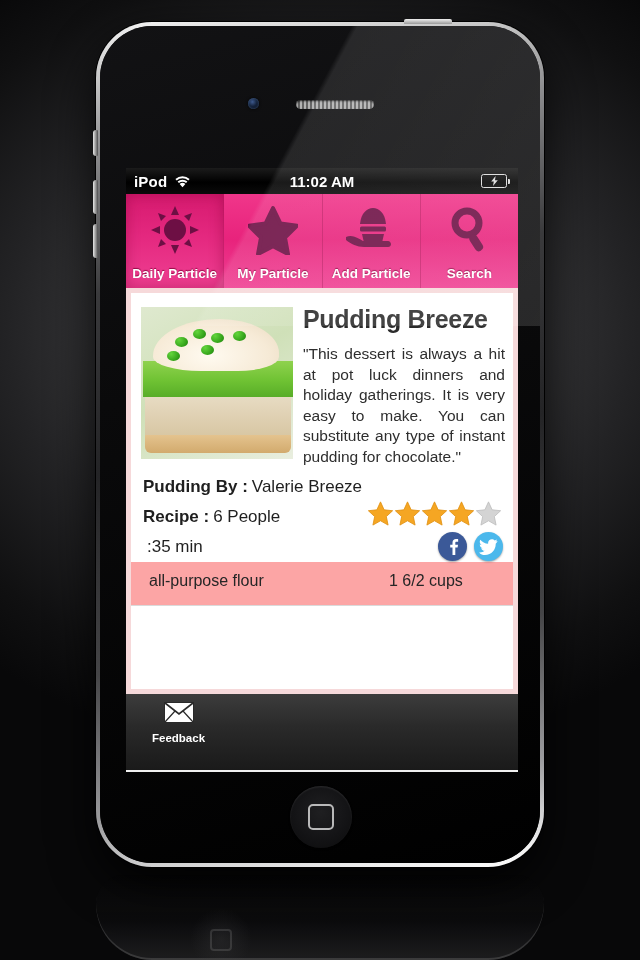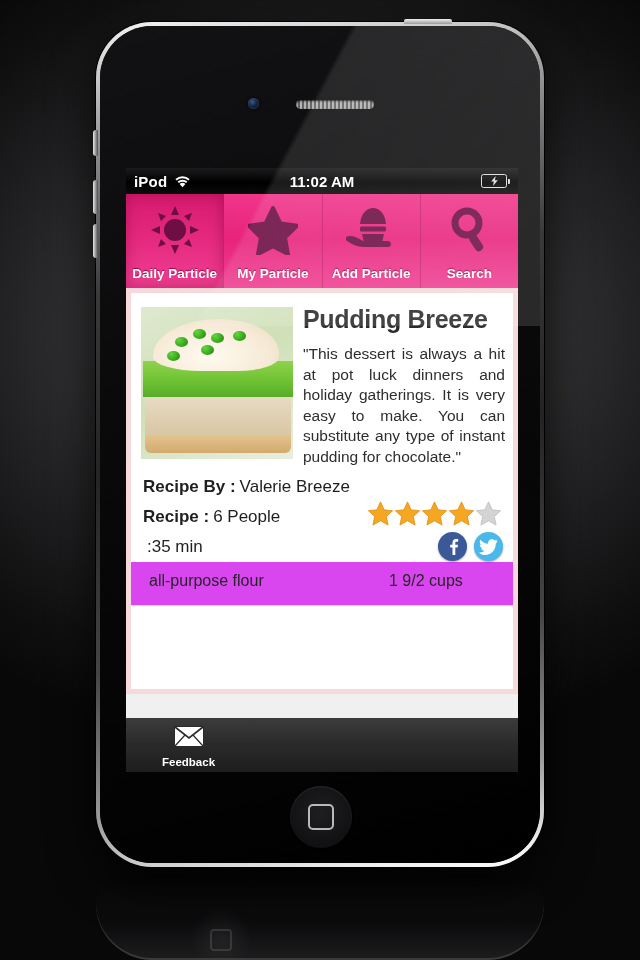--- a/index.html
+++ b/index.html
@@ -329,38 +329,37 @@
     justify-content: center;
     box-shadow: inset 0 1px 1px rgba(255,255,255,0.25);
   }
   #ing-toggle .bar {
     width: 11px; height: 3.5px;
     background: #fff;
     border-radius: 1px;
   }
   .ing-row {
     display: flex;
-    background: #d946ef;
+    background: #fca5a5;
     padding: 10px 14px 0 18px;
     font-size: 16px;
     color: #262626;
     border-bottom: 1px solid #dadada;
     min-height: 44px;
     box-sizing: border-box;
   }
   .ing-name { flex: 1; }
   .ing-amount { width: 110px; }
 
   
   #toolbar {
-    height: 62px;
+    height: 76px;
     background: linear-gradient(180deg, #3c3c3c 0%, #2a2a2a 42%, #1a1a1a 100%);
-    padding: 8px 0 0 36px;
+    padding: 8px 0 0 26px;
     box-sizing: border-box;
-    margin-top: 24px;
   }
   #feedback-btn {
     display: inline-flex;
     flex-direction: column;
     align-items: center;
   }
   #feedback-label {
     font-size: 11.5px;
     font-weight: bold;
     color: #ffffff;
@@ -503,21 +502,21 @@
                 <span class="dot" style="left:26px; top:44px;"></span>
                 <span class="dot" style="left:92px; top:24px;"></span>
               </div>
               <div id="title">Pudding Breeze</div>
               <p id="desc">"This dessert is always a hit at pot luck dinners and holiday gatherings. It is very easy to make. You can substitute any type of instant pudding for chocolate."</p>
             </div>
 
             <div id="meta">
 
               <div class="meta-row">
-                <span class="meta-label">Recipe By :</span>
+                <span class="meta-label">Pudding By :</span>
                 <span class="meta-value">Valerie Breeze</span>
               </div>
 
               <div class="meta-row">
                 <span class="meta-label">Recipe :</span>
                 <span class="meta-value bold">6 People</span>
                 <span class="meta-right">
                   <span class="star"><svg width="29" height="28" viewBox="0 0 24 24">
                         <path d="M12 1.6 L15.1 8.4 L22.4 9.2 L17 14.2 L18.5 21.5 L12 17.8 L5.5 21.5 L7 14.2 L1.6 9.2 L8.9 8.4 Z" fill="#f5a623" stroke="#e09010" stroke-width="0.7"></path>
                       </svg></span>
@@ -549,21 +548,21 @@
                       <path d="M18.6 2.0 c-0.7 0.3 -1.4 0.5 -2.2 0.6 c0.8 -0.5 1.4 -1.2 1.7 -2.1 c-0.75 0.45 -1.6 0.78 -2.4 0.95 C15 0.65 14 0.2 12.9 0.2 c-2.1 0 -3.8 1.7 -3.8 3.8 c0 0.3 0.03 0.6 0.1 0.87 C6.0 4.7 3.2 3.2 1.3 0.85 C0.97 1.4 0.78 2.05 0.78 2.75 c0 1.3 0.67 2.45 1.7 3.13 c-0.62 -0.02 -1.2 -0.19 -1.72 -0.47 v0.05 c0 1.84 1.3 3.37 3.05 3.72 c-0.32 0.09 -0.65 0.13 -1 0.13 c-0.24 0 -0.48 -0.02 -0.71 -0.07 c0.48 1.5 1.87 2.6 3.52 2.63 c-1.29 1.01 -2.92 1.61 -4.68 1.61 c-0.3 0 -0.6 -0.02 -0.9 -0.05 C1.7 15.35 3.7 16 5.85 16 c7.0 0 10.85 -5.8 10.85 -10.85 l-0.01 -0.5 C17.45 4.1 18.1 3.1 18.6 2.0 Z" fill="#fff"></path>
                     </svg>
                   </span>
                 </span>
               </div>
             </div>
 
 
             <div class="ing-row">
               <span class="ing-name">all-purpose flour</span>
-              <span class="ing-amount">1 9/2 cups</span>
+              <span class="ing-amount">1 6/2 cups</span>
             </div>
 
           </div>
         </div>
 
         <div id="toolbar">
           <div id="feedback-btn">
             <span>
               <svg width="30" height="21" viewBox="0 0 30 21">
                 <rect x="0.5" y="0.5" width="29" height="20" fill="#ffffff" stroke="#2a2a2a" stroke-width="1"></rect>

